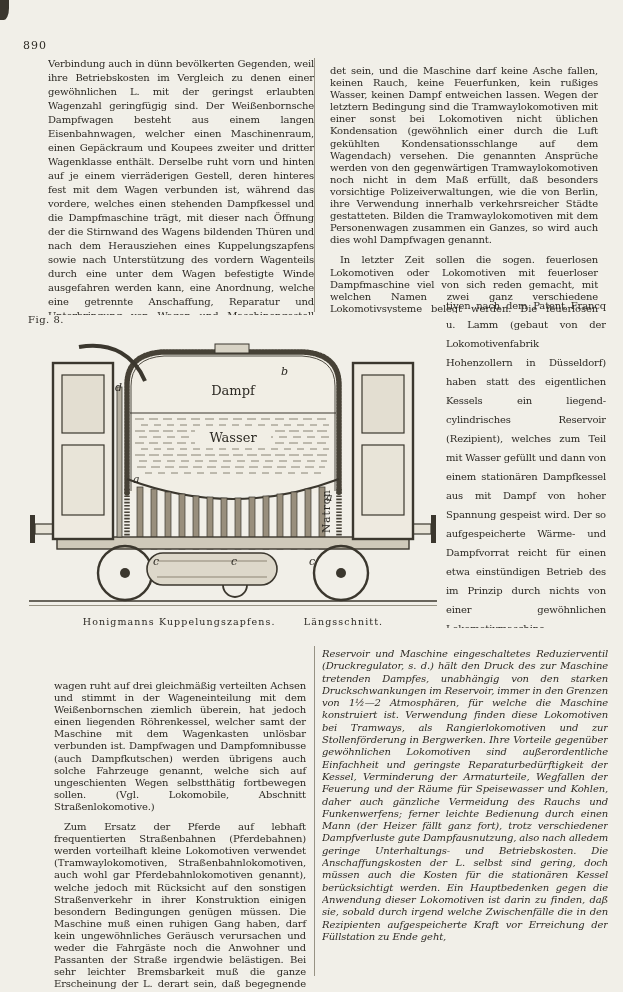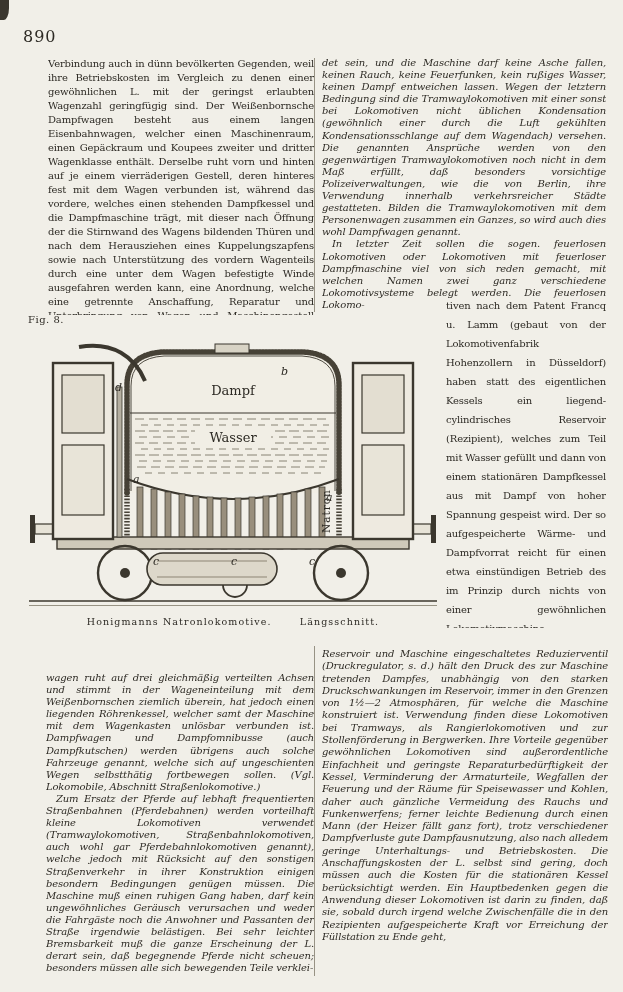--- a/index.html
+++ b/index.html
@@ -4,30 +4,30 @@
 <style>
   html,body{margin:0;padding:0;background:#e7e4dc;}
   .page{
     position:relative;width:623px;height:992px;overflow:hidden;
     background:#f1efe8;
     font-family:"DejaVu Serif", serif;
     color:#2d2a24;
   }
   .smudge{position:absolute;left:0;top:0;width:9px;height:20px;background:#3a362e;border-radius:0 0 60% 0;}
   .pagehead{position:absolute;left:0;top:27px;width:100%;height:24px;}
-  .pnum{position:absolute;left:23px;top:0;font-size:16px;letter-spacing:1px;}
+  .pnum{position:absolute;left:23px;top:12px;font-size:11px;letter-spacing:1px;}
   .ptitle{position:absolute;left:0;top:0;width:100%;text-align:center;font-size:15px;}
   .tmain{font-weight:bold;letter-spacing:.5px;}
   .tqual{font-weight:normal;}
   .divider{position:absolute;left:314px;width:1px;background:#979284;}
   .divider-top{top:58px;height:254px;}
   .divider-bottom{top:646px;height:330px;}
   .tb{position:absolute;text-align:justify;overflow:hidden;margin:0;}
   .tb, .tb p{font-size:10px;line-height:12.1px;letter-spacing:-.15px;}
-  .para{margin:0;font-style:italic;}
+  .para{margin:8px;}
   .indent{text-indent:10px;}
   .noindent{text-indent:0;}
   .lt{left:48px;top:57px;width:266px;height:258px;font-size:10px;line-height:14px;}
   .rt{left:322px;top:57px;width:284px;height:256px;}
   .rn{left:446px;top:296px;width:160px;height:332px;line-height:19px;}
   .lb{left:46px;top:672px;width:268px;height:330px;}
   .rb{left:322px;top:648px;width:286px;height:330px;line-height:12.3px;font-style:italic;}
   .fig{position:absolute;left:28px;top:314px;width:410px;height:332px;margin:0;}
   .figlabel{text-align:left;font-size:10px;height:15px;letter-spacing:.5px;}
   .figcap{text-align:center;font-size:9.5px;letter-spacing:1.1px;margin-top:1px;white-space:nowrap;}
@@ -148,21 +148,21 @@
       <text class="vlabel" transform="translate(301 204) rotate(-90)">Natron</text>
       <text class="figletter" x="104" y="154">a</text>
       <text class="figletter" x="297" y="172">a</text>
       <text class="figletter" x="252" y="46">b</text>
       <text class="figletter" x="124" y="236">c</text>
       <text class="figletter" x="202" y="236">c</text>
       <text class="figletter" x="280" y="236">c</text>
       <text class="figletter" x="86" y="62">d</text>
     </svg>
     <figcaption class="figcap">
-      <span>Honigmanns Natronlokomotive.</span>
+      <span>Honigmanns Kuppelungszapfens.</span>
       <span class="capgap">Längsschnitt.</span>
     </figcaption>
   </figure>
 
   <div class="tb lb">
     <p class="para noindent">wagen ruht auf drei gleichmäßig verteilten Achsen und stimmt in der Wageneinteilung mit dem Weißenbornschen ziemlich überein, hat jedoch einen liegenden Röhrenkessel, welcher samt der Maschine mit dem Wagenkasten unlösbar verbunden ist. Dampfwagen und Dampfomnibusse (auch Dampfkutschen) werden übrigens auch solche Fahrzeuge genannt, welche sich auf ungeschienten Wegen selbstthätig fortbewegen sollen. (Vgl. Lokomobile, Abschnitt Straßenlokomotive.)</p>
     <p class="para indent">Zum Ersatz der Pferde auf lebhaft frequentierten Straßenbahnen (Pferdebahnen) werden vorteilhaft kleine Lokomotiven verwendet (Tramwaylokomotiven, Straßenbahnlokomotiven, auch wohl gar Pferdebahnlokomotiven genannt), welche jedoch mit Rücksicht auf den sonstigen Straßenverkehr in ihrer Konstruktion einigen besondern Bedingungen genügen müssen. Die Maschine muß einen ruhigen Gang haben, darf kein ungewöhnliches Geräusch verursachen und weder die Fahrgäste noch die Anwohner und Passanten der Straße irgendwie belästigen. Bei sehr leichter Bremsbarkeit muß die ganze Erscheinung der L. derart sein, daß begegnende Pferde nicht scheuen; besonders müssen alle sich bewegenden Teile verklei-</p>
   </div>
 
   <p class="tb rb">Reservoir und Maschine eingeschaltetes Reduzierventil (Druckregulator, s. d.) hält den Druck des zur Maschine tretenden Dampfes, unabhängig von den starken Druckschwankungen im Reservoir, immer in den Grenzen von 1½—2 Atmosphären, für welche die Maschine konstruiert ist. Verwendung finden diese Lokomotiven bei Tramways, als Rangierlokomotiven und zur Stollenförderung in Bergwerken. Ihre Vorteile gegenüber gewöhnlichen Lokomotiven sind außerordentliche Einfachheit und geringste Reparaturbedürftigkeit der Kessel, Verminderung der Armaturteile, Wegfallen der Feuerung und der Räume für Speisewasser und Kohlen, daher auch gänzliche Vermeidung des Rauchs und Funkenwerfens; ferner leichte Bedienung durch einen Mann (der Heizer fällt ganz fort), trotz verschiedener Dampfverluste gute Dampfausnutzung, also nach alledem geringe Unterhaltungs- und Betriebskosten. Die Anschaffungskosten der L. selbst sind gering, doch müssen auch die Kosten für die stationären Kessel berücksichtigt werden. Ein Hauptbedenken gegen die Anwendung dieser Lokomotiven ist darin zu finden, daß sie, sobald durch irgend welche Zwischenfälle die in den Rezipienten aufgespeicherte Kraft vor Erreichung der Füllstation zu Ende geht,</p>

